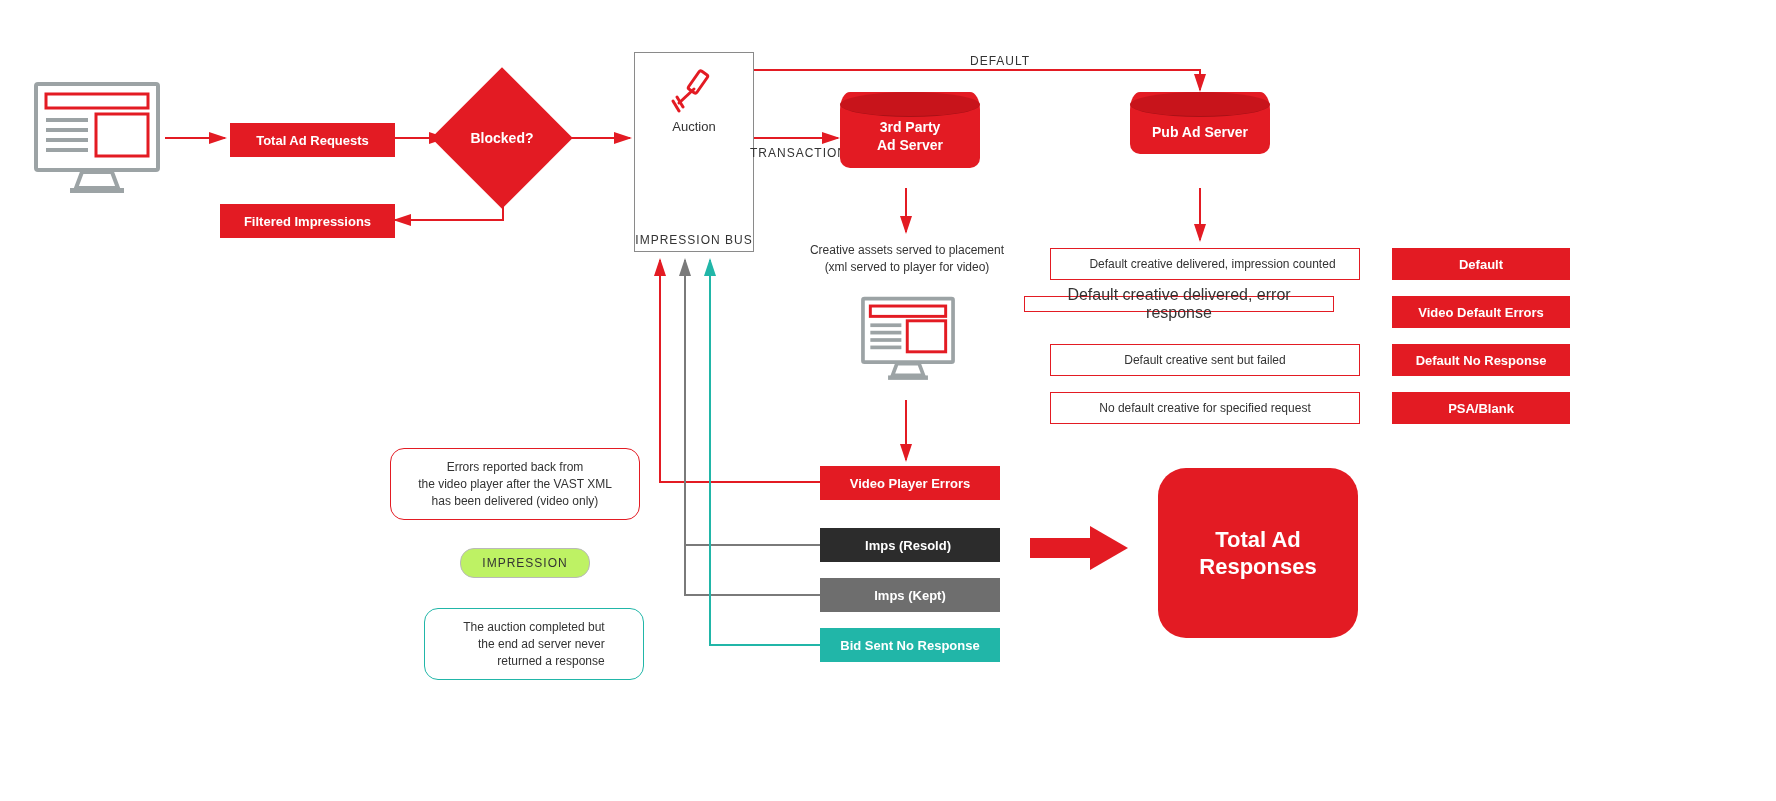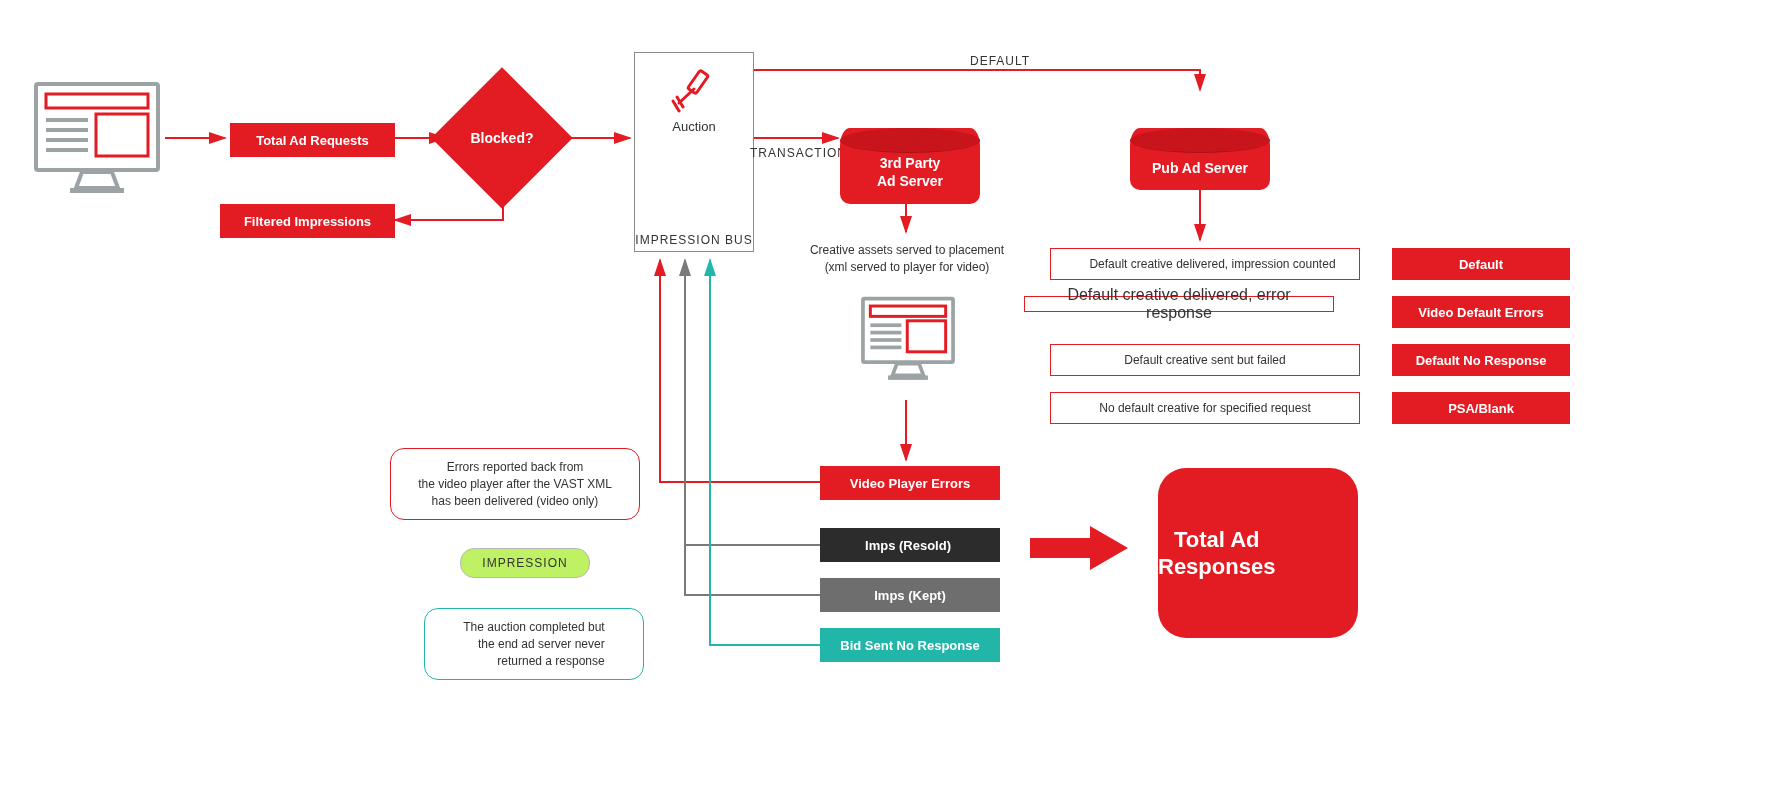--- a/index.html
+++ b/index.html
@@ -65,21 +65,20 @@
     width:140px;
     color:#fff;
     text-align:center;
     font-weight:600;
   }
   .cylinder .cyl-body{
     background:var(--red);
     border-radius:10px 10px 10px 10px / 18px 18px 10px 10px;
     padding:26px 0 14px;
     position:relative;
-    margin-top:36px;
   }
   .cylinder .cyl-top{
     position:absolute;
     top:0;left:0;right:0;
     height:24px;
     border-radius:50%/50%;
     background:#c8141b;
     border-bottom:1px solid rgba(0,0,0,0.15);
   }
   .impression-bus{
@@ -109,21 +108,21 @@
     text-align:center;
     padding:10px 16px;
     font-weight:400;
   }
   .total-resp{
     position:absolute;
     background:var(--red);
     color:#fff;
     border-radius:28px;
     display:flex;
-    align-items:center;justify-content:flex-start;
+    align-items:center;justify-content:center;
     text-align:center;
     font-size:22px;
     font-weight:700;
     line-height:1.25;
   }
   .monitor{position:absolute;}
 </style>
 </head>
 <body>
 

